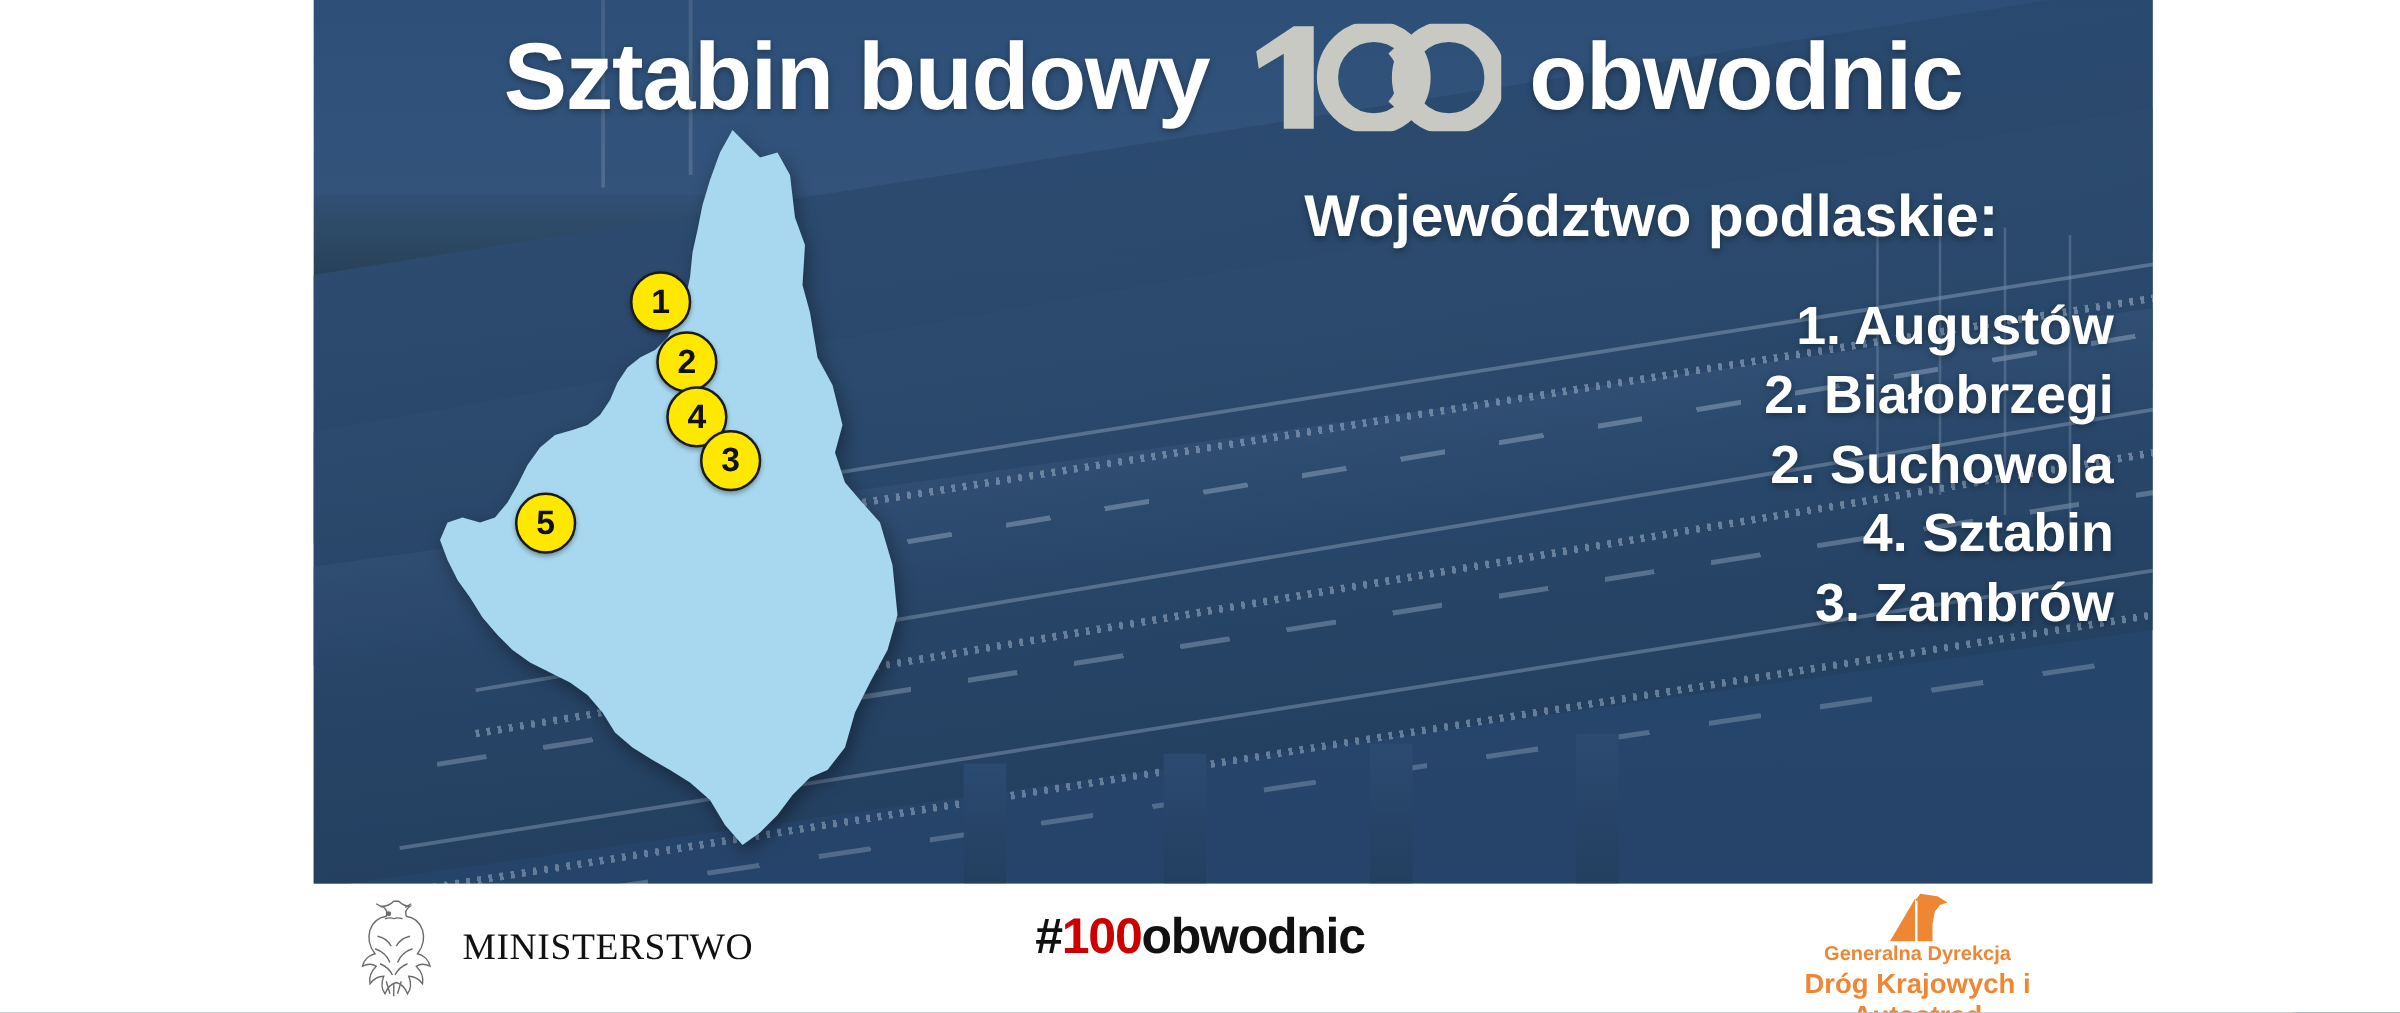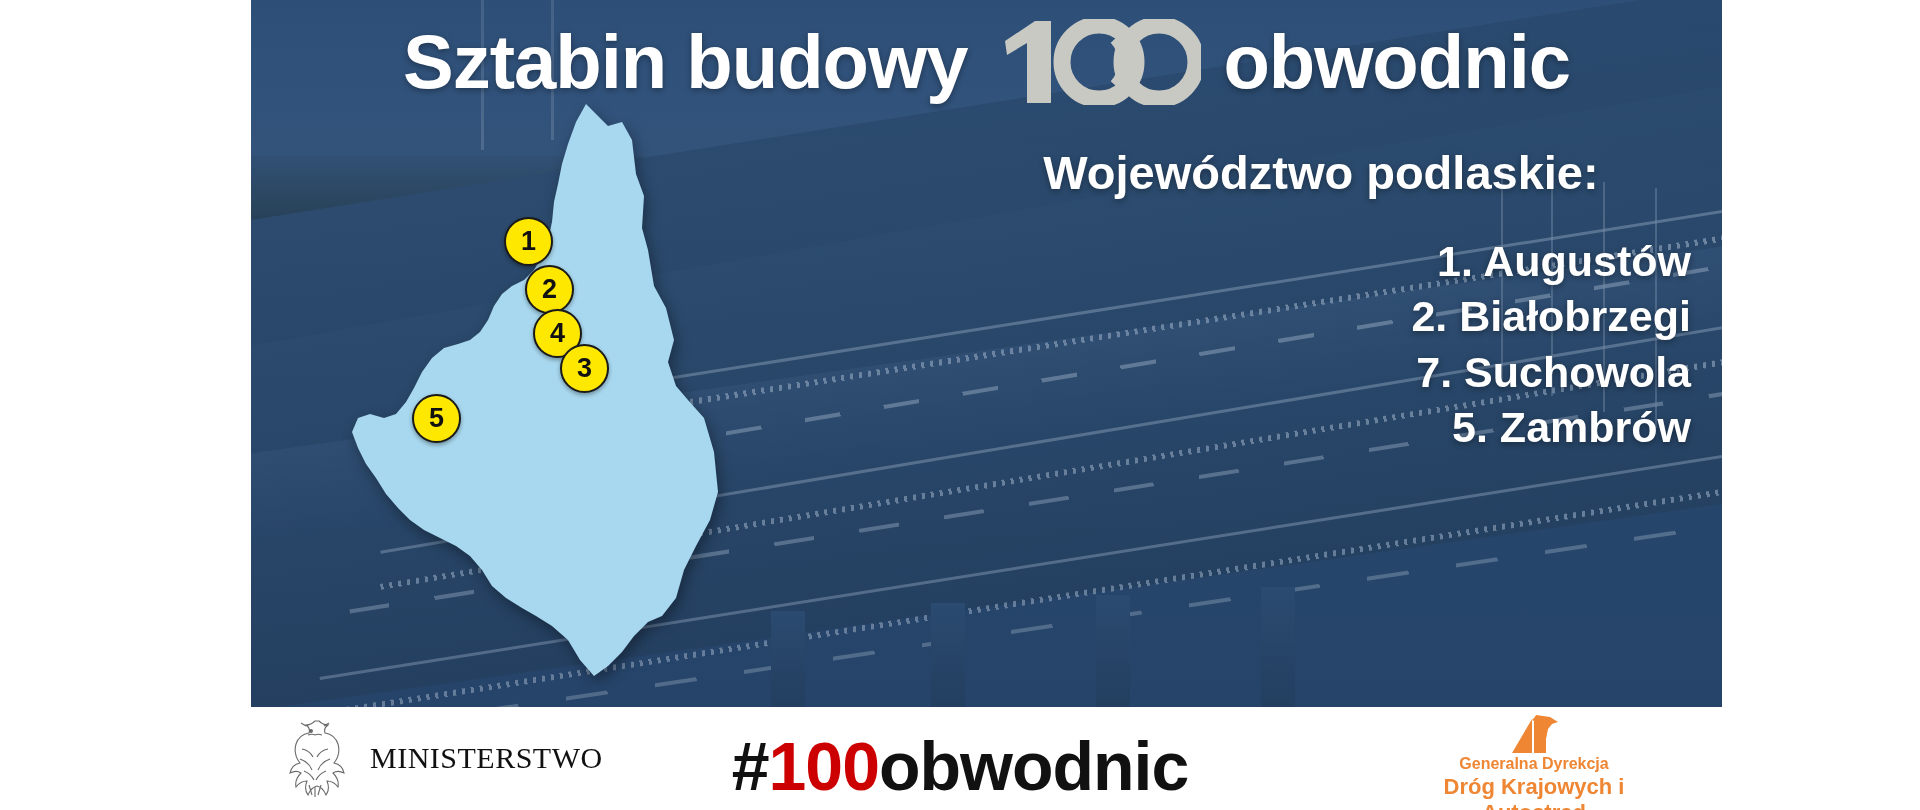--- a/index.html
+++ b/index.html
@@ -107,21 +107,21 @@
   
   .footer{position:absolute;left:0;top:707px;width:1834px;height:103px;background:#fff;}
   .mi{position:absolute;left:278px;top:8px;display:flex;align-items:center;gap:18px;}
   .mi .eagle{width:74px;height:86px;}
   .mi .mitext{
     font-family:"Liberation Serif", serif;
     font-size:30px;color:#111;line-height:1.22;letter-spacing:.5px;
   }
   .hashtag{
     position:absolute;left:0;top:20px;width:1920px;text-align:center;
-    font-size:68px;font-weight:bold;letter-spacing:-1px;color:#111;
+    font-size:40px;font-weight:bold;letter-spacing:-1px;color:#111;
   }
   .hashtag .red{color:#cc0000;}
   .gddkia{position:absolute;left:1404px;top:6px;width:260px;text-align:center;}
   .gddkia svg{display:block;margin:0 auto;}
   .gddkia .g1,.gddkia .g2{
     color:#ef8633;font-weight:bold;line-height:1.18;
   }
   .gddkia .g1{font-size:16px;}
   .gddkia .g2{font-size:22px;}
 </style>
@@ -209,22 +209,23 @@
       <div class="marker" style="left:76px;top:294px;">
         <span>5</span>
       </div>
     </div>
 
     <div class="rightcol">
       <div class="voiv">Województwo podlaskie:</div>
       <ul class="citylist">
         <li>1. Augustów</li>
         <li>2. Białobrzegi</li>
-        <li>7. Suchowola</li>
-        <li>5. Zambrów</li>
+        <li>2. Suchowola</li>
+        <li>4. Sztabin</li>
+        <li>3. Zambrów</li>
       </ul>
     </div>
   </div>
 
   <div class="footer">
 
     <div class="mi">
       <span class="eagle">
         <svg width="74" height="86" viewBox="0 0 74 86" aria-hidden="true">
           <g fill="none" stroke="#6a6a6a" stroke-width="1.1">

